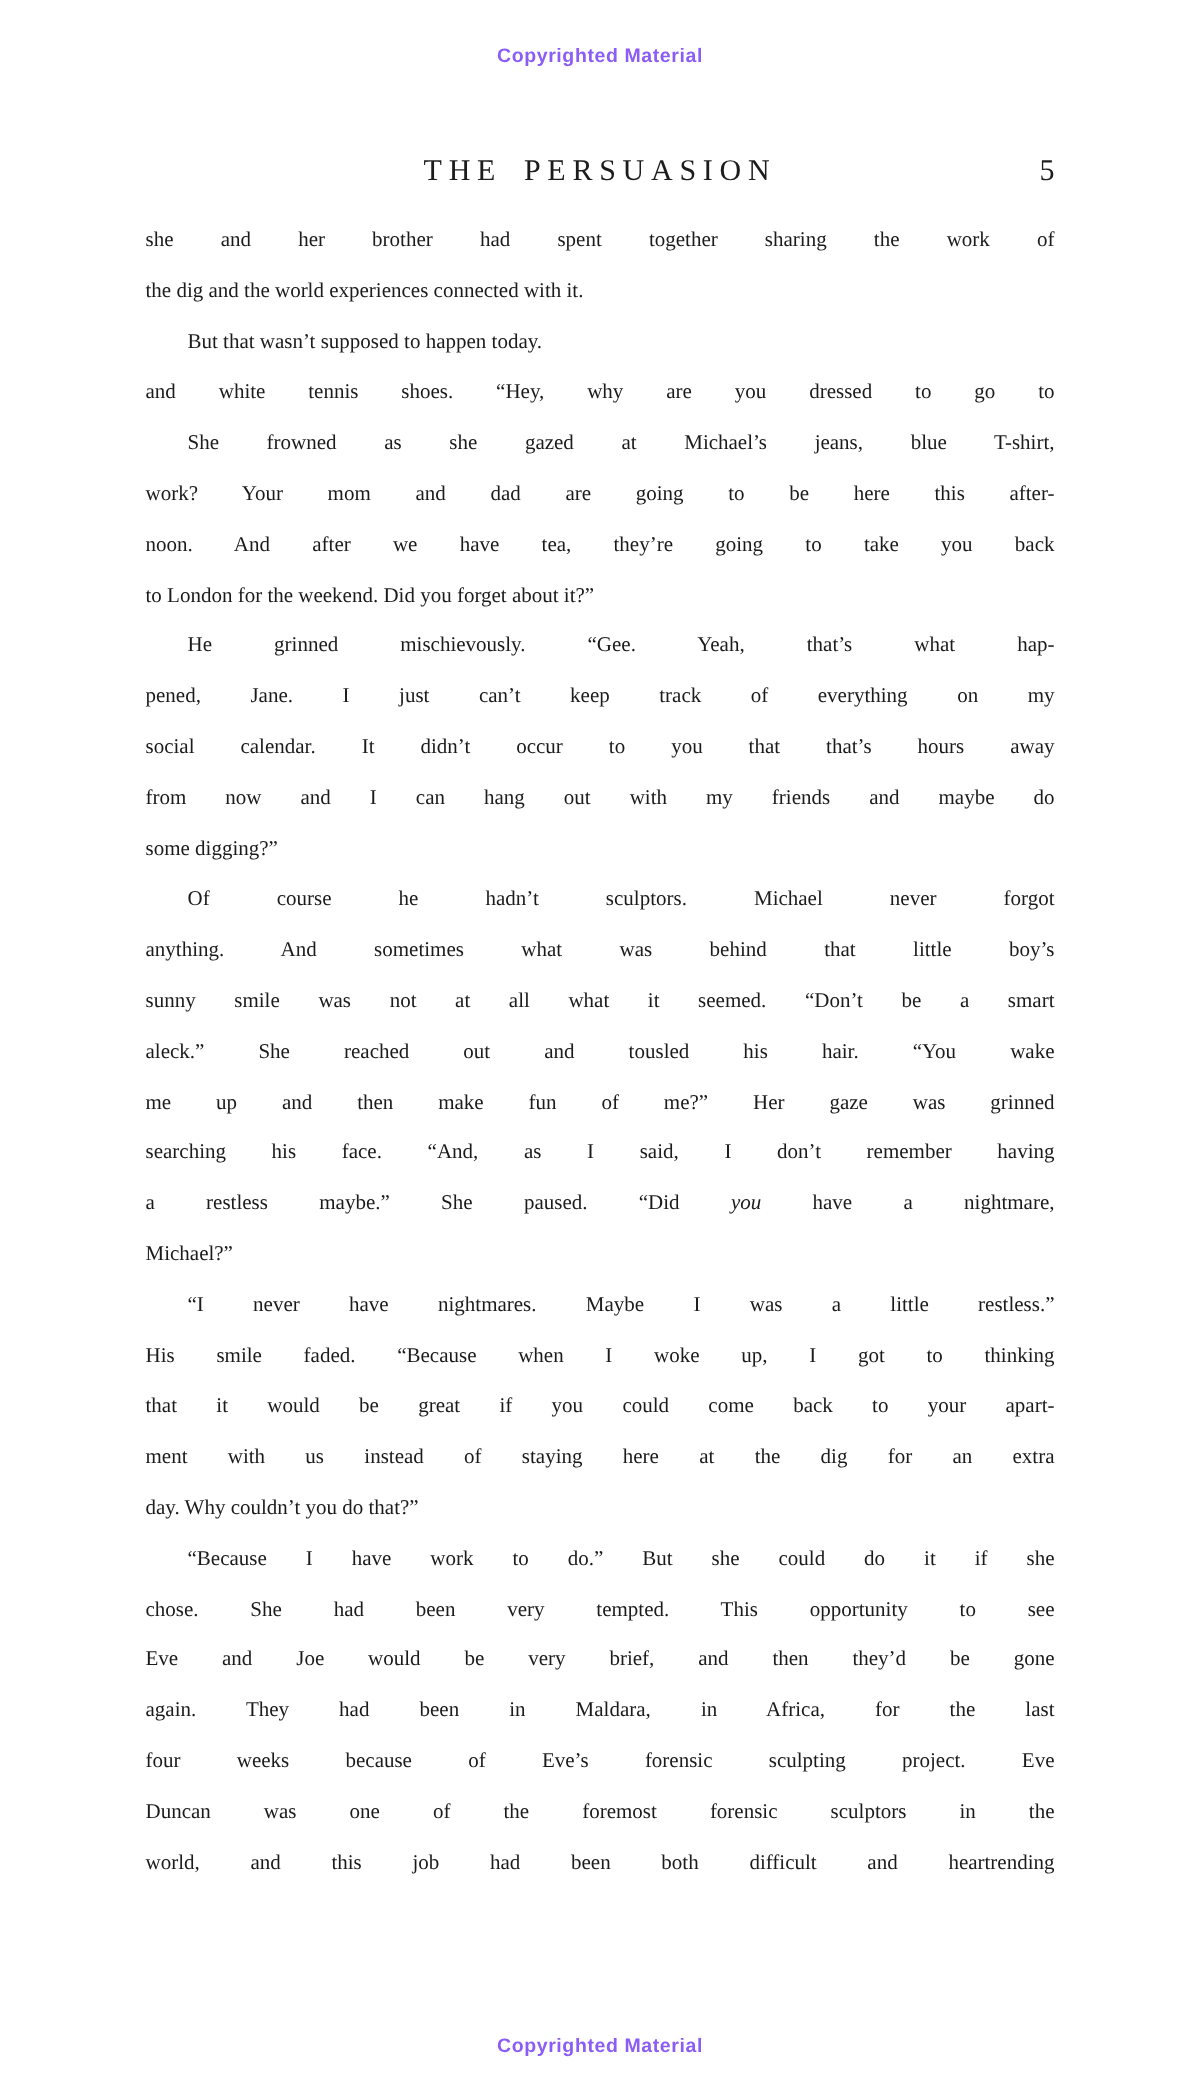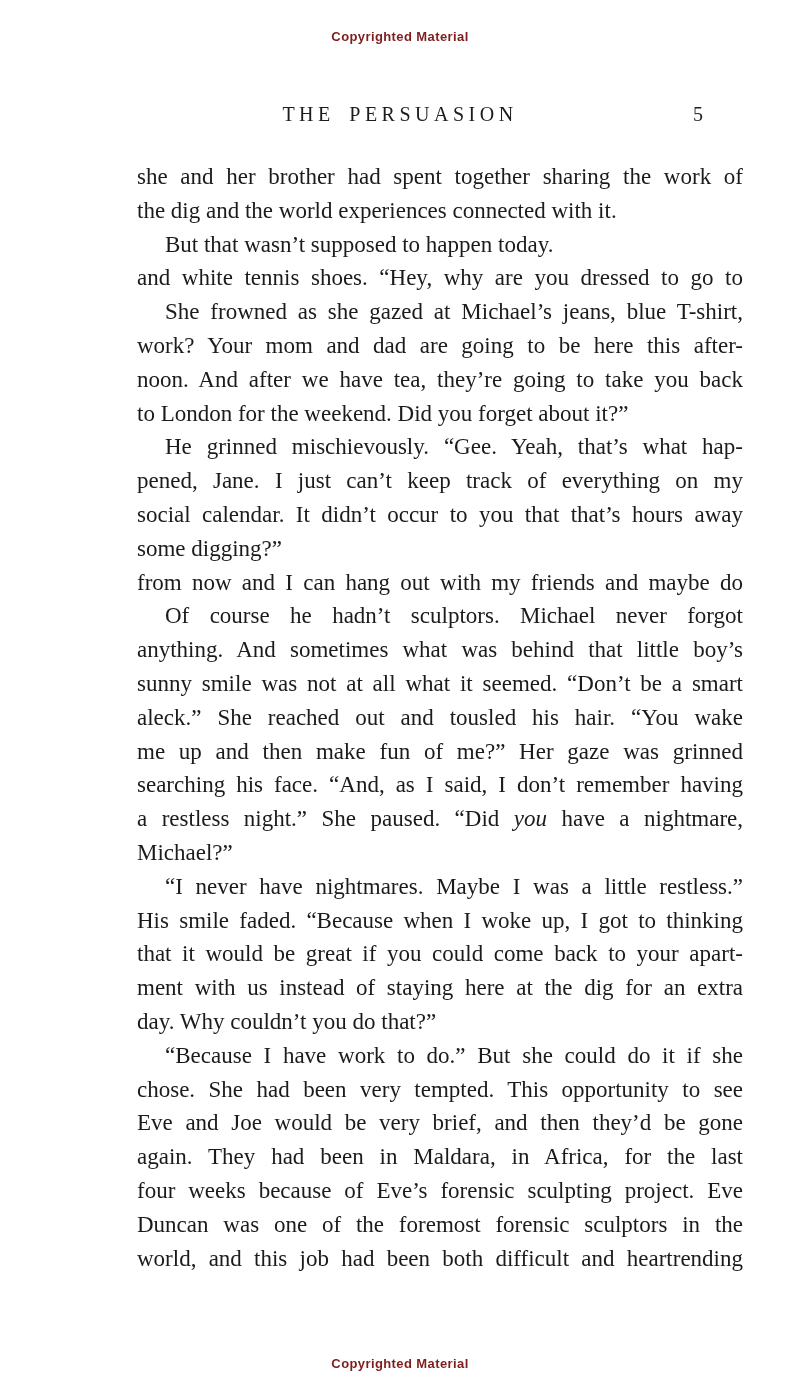--- a/index.html
+++ b/index.html
@@ -12,21 +12,21 @@
     overflow: hidden;
   }
   .copyright {
     position: absolute;
     left: 0; width: 800px;
     text-align: center;
     font-family: "Liberation Sans", "DejaVu Sans", sans-serif;
     font-weight: bold;
     font-size: 13px;
     letter-spacing: 0.4px;
-    color: #7f1d1d;
+    color: #8b5cf6;
   }
   .copyright.top    { top: 29px; }
   .copyright.bottom { top: 1356px; }
 
   .page-header {
     position: absolute;
     top: 103px; left: 97px; width: 606px;
     text-align: center;
   }
   .running-title {
@@ -38,25 +38,24 @@
   .page-number {
     position: absolute;
     top: 0; right: 0;
     font-size: 20px;
     letter-spacing: 0;
     color: #1c1c1c;
   }
 
   .body-text {
     position: absolute;
-    top: 160px; left: 97px; width: 606px;
-    font-size: 23px;
+    top: 144px; left: 97px; width: 606px;
+    font-size: 14px;
     line-height: 33.8px;
     color: #1b1b1b;
-    margin-left: 40px;
   }
   .ln { text-align: left; white-space: normal; }
   .ln.j { text-align: justify; text-align-last: justify; }
   .ln.ind { text-indent: 28px; }
   .ln .it { font-style: italic; }
 </style>
 </head>
 <body>
 
 <div class="copyright top">Copyrighted Material</div>
@@ -71,29 +70,29 @@
   <div class="ln">the dig and the world experiences connected with it.</div>
   <div class="ln ind">But that wasn’t supposed to happen today.</div>
   <div class="ln j">and white tennis shoes. “Hey, why are you dressed to go to</div>
   <div class="ln ind j">She frowned as she gazed at Michael’s jeans, blue T-shirt,</div>
   <div class="ln j">work? Your mom and dad are going to be here this after-</div>
   <div class="ln j">noon. And after we have tea, they’re going to take you back</div>
   <div class="ln">to London for the weekend. Did you forget about it?”</div>
   <div class="ln ind j">He grinned mischievously. “Gee. Yeah, that’s what hap-</div>
   <div class="ln j">pened, Jane. I just can’t keep track of everything on my</div>
   <div class="ln j">social calendar. It didn’t occur to you that that’s hours away</div>
+  <div class="ln j">from now and I can hang out with my friends and maybe do</div>
   <div class="ln">some digging?”</div>
-  <div class="ln j">from now and I can hang out with my friends and maybe do</div>
   <div class="ln ind j">Of course he hadn’t sculptors. Michael never forgot</div>
   <div class="ln j">anything. And sometimes what was behind that little boy’s</div>
   <div class="ln j">sunny smile was not at all what it seemed. “Don’t be a smart</div>
   <div class="ln j">aleck.” She reached out and tousled his hair. “You wake</div>
   <div class="ln j">me up and then make fun of me?” Her gaze was grinned</div>
   <div class="ln j">searching his face. “And, as I said, I don’t remember having</div>
-  <div class="ln j"><span>a restless night.” She paused. “Did </span><span class="it">you</span><span> have a nightmare,</span></div>
+  <div class="ln j"><span>a restless maybe.” She paused. “Did </span><span class="it">you</span><span> have a nightmare,</span></div>
   <div class="ln">Michael?”</div>
   <div class="ln ind j">“I never have nightmares. Maybe I was a little restless.”</div>
   <div class="ln j">His smile faded. “Because when I woke up, I got to thinking</div>
   <div class="ln j">that it would be great if you could come back to your apart-</div>
   <div class="ln j">ment with us instead of staying here at the dig for an extra</div>
   <div class="ln">day. Why couldn’t you do that?”</div>
   <div class="ln ind j">“Because I have work to do.” But she could do it if she</div>
   <div class="ln j">chose. She had been very tempted. This opportunity to see</div>
   <div class="ln j">Eve and Joe would be very brief, and then they’d be gone</div>
   <div class="ln j">again. They had been in Maldara, in Africa, for the last</div>

